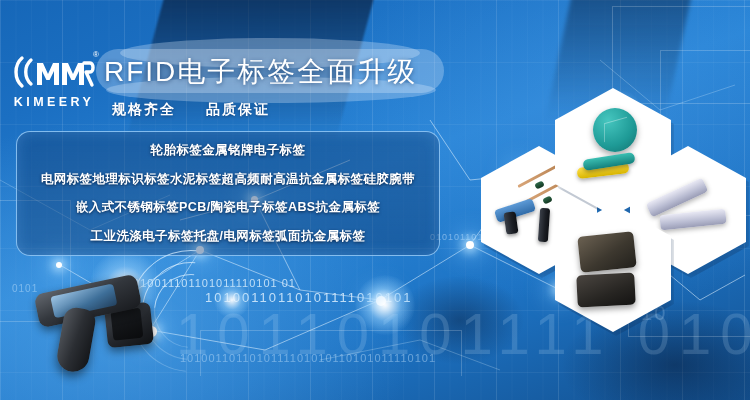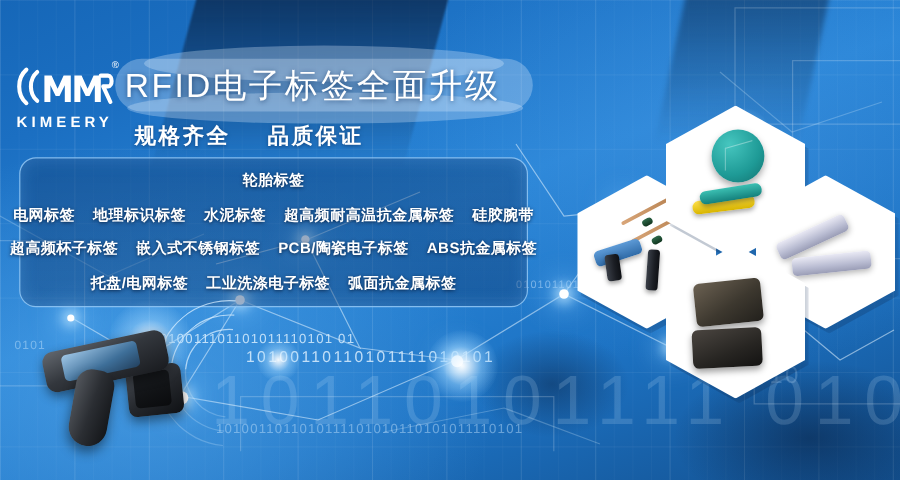--- a/index.html
+++ b/index.html
@@ -76,31 +76,31 @@
   
   .title-cloud{position:absolute;left:96px;top:49px;width:348px;height:44px;
     background:rgba(225,240,255,.30);border-radius:22px;filter:blur(.6px);}
   .title-cloud:before,.title-cloud:after{content:"";position:absolute;border-radius:50%;
     background:rgba(225,240,255,.30);}
   .title-cloud:before{left:24px;top:-11px;width:300px;height:30px;}
   .title-cloud:after{left:10px;bottom:-10px;width:330px;height:26px;}
   .title{position:absolute;left:104px;top:52px;width:336px;height:40px;line-height:40px;
     font-size:28px;font-weight:normal;color:#fff;letter-spacing:2px;
     text-shadow:0 1px 4px rgba(10,40,85,.6);white-space:nowrap;}
-  .subtitle{position:absolute;left:112px;top:101px;font-size:18px;font-weight:bold;
+  .subtitle{position:absolute;left:112px;top:101px;font-size:14px;font-weight:bold;
     color:#fff;letter-spacing:2px;text-shadow:0 1px 3px rgba(10,40,85,.6);}
   .subtitle span{margin-right:24px;}
 
   
   .tag-panel{position:absolute;left:16px;top:131px;width:424px;height:125px;
     border:1.5px solid rgba(150,205,250,.85);border-radius:14px;
     background:linear-gradient(180deg,rgba(16,62,118,.46),rgba(14,52,104,.40));
     box-shadow:0 0 14px rgba(120,190,255,.25) inset;
     display:flex;flex-direction:column;justify-content:space-around;padding:4px 0;box-sizing:border-box;}
-  .tag-row{display:flex;justify-content:center;align-items:center;gap:15px;
+  .tag-row{display:flex;justify-content:center;align-items:center;gap:0;
     font-size:12.5px;font-weight:bold;color:#fff;letter-spacing:.4px;
     text-shadow:0 1px 3px rgba(5,25,55,.85);white-space:nowrap;}
 
   
   .hex{position:absolute;background:#fff;
     clip-path:polygon(50% 0%,100% 25%,100% 75%,50% 100%,0% 75%,0% 25%);}
   .hex-shadow{position:absolute;background:rgba(10,40,80,.25);
     clip-path:polygon(50% 0%,100% 25%,100% 75%,50% 100%,0% 75%,0% 25%);filter:blur(3px);}
 
   .hex-a{left:481px;top:146px;width:116px;height:128px;}
@@ -236,37 +236,37 @@
   <div class="title-cloud"></div>
   <div class="title">RFID电子标签全面升级</div>
   <div class="subtitle">
     <span>规格齐全</span>
     <span>品质保证</span>
   </div>
 
   <div class="tag-panel">
     <div class="tag-row">
       <span>轮胎标签</span>
+      <span>金属铭牌电子标签</span>
     </div>
     <div class="tag-row">
       <span>电网标签</span>
       <span>地理标识标签</span>
       <span>水泥标签</span>
       <span>超高频耐高温抗金属标签</span>
       <span>硅胶腕带</span>
     </div>
     <div class="tag-row">
-      <span>超高频杯子标签</span>
       <span>嵌入式不锈钢标签</span>
       <span>PCB/陶瓷电子标签</span>
       <span>ABS抗金属标签</span>
     </div>
     <div class="tag-row">
+      <span>工业洗涤电子标签</span>
       <span>托盘/电网标签</span>
-      <span>工业洗涤电子标签</span>
       <span>弧面抗金属标签</span>
     </div>
   </div>
 
   <div class="hex-shadow hex-a" style="left:484px;top:150px;"></div>
   <div class="hex hex-a">
     <div class="prod glass" style="left:34px;top:27px;width:52px;transform:rotate(-28deg);"></div>
     <div class="prod glass-b" style="left:54px;top:36px;transform:rotate(-28deg);"></div>
     <div class="prod glass" style="left:42px;top:42px;width:52px;transform:rotate(-28deg);"></div>
     <div class="prod glass-b" style="left:62px;top:51px;transform:rotate(-28deg);"></div>

